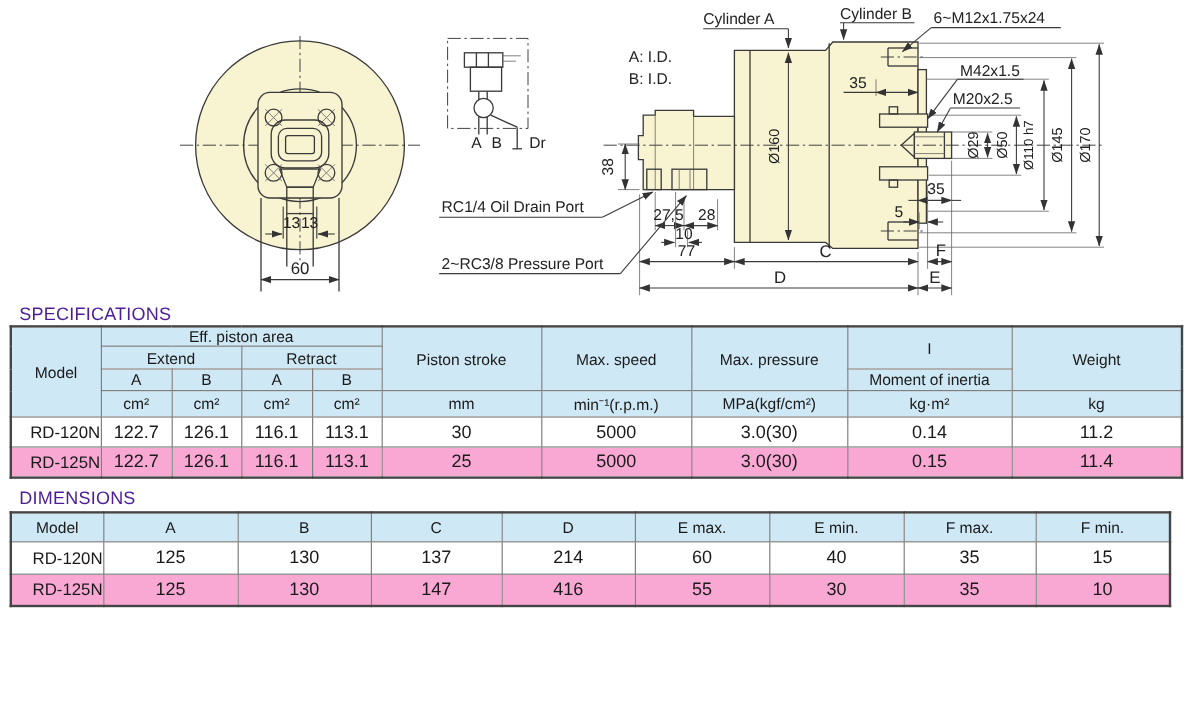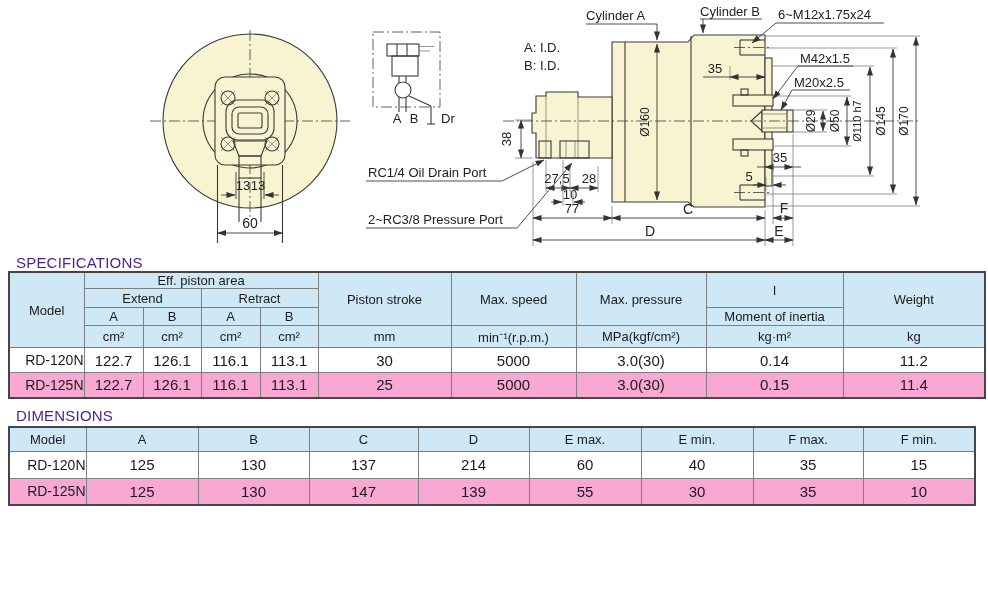--- a/index.html
+++ b/index.html
@@ -364,21 +364,21 @@
         <td>60</td>
         <td>40</td>
         <td>35</td>
         <td>15</td>
       </tr>
       <tr class="alt">
         <td class="model">RD-125N</td>
         <td>125</td>
         <td>130</td>
         <td>147</td>
-        <td>139</td>
+        <td>416</td>
         <td>55</td>
         <td>30</td>
         <td>35</td>
         <td>10</td>
       </tr>
     </tbody>
   </table>
 
 </div>
 

